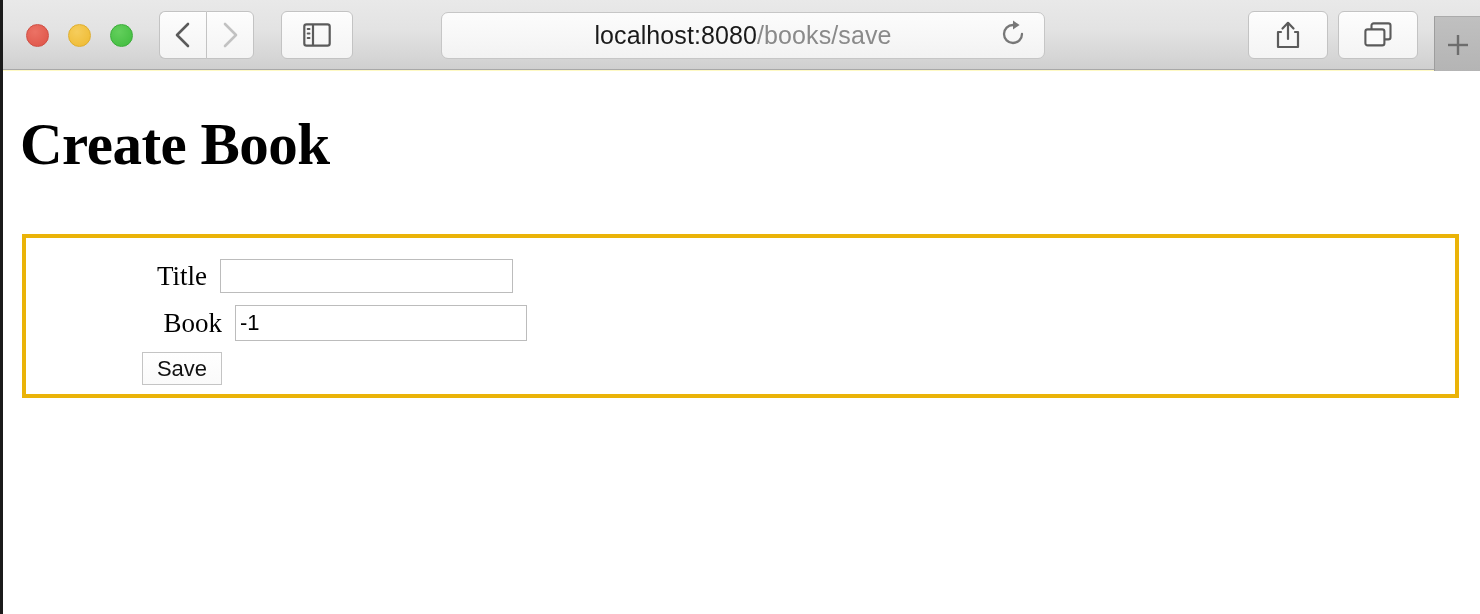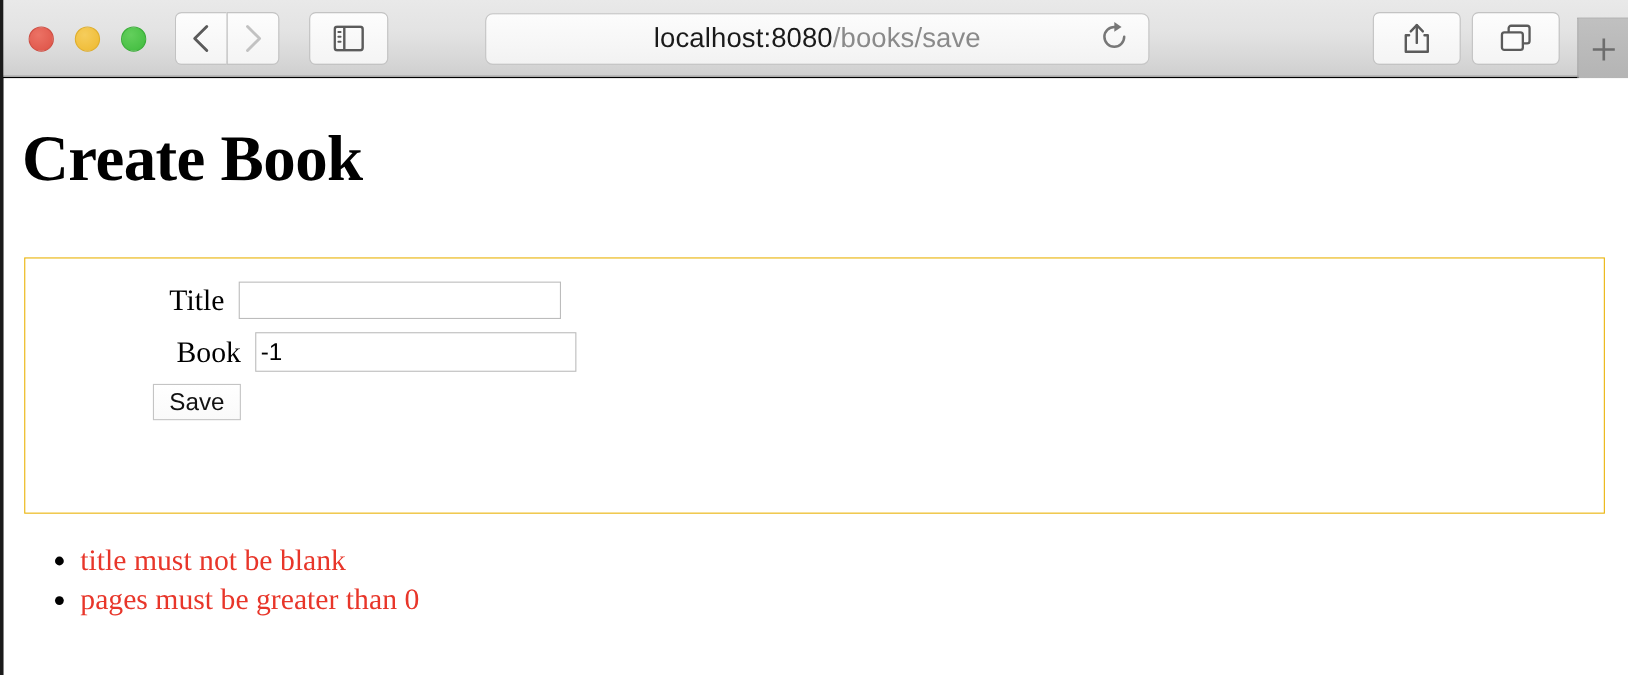--- a/index.html
+++ b/index.html
@@ -13,21 +13,21 @@
     background: #ffffff;
     font-family: "Liberation Sans", sans-serif;
   }
 
   
   .window {
     position: relative;
     width: 1480px;
     height: 614px;
     box-sizing: border-box;
-    background: #000000;
+    background: #fef9c3;
   }
 
   
   .window-edge-left {
     position: absolute;
     left: 0; top: 0;
     width: 3px; height: 614px;
     background: #1b1b1b;
     z-index: 30;
   }
@@ -139,22 +139,22 @@
     top: 44px;
     letter-spacing: -0.5px;
     text-align: right;
   }
 
   .form-box {
     position: absolute;
     left: 19px;
     top: 163px;
     width: 1437px;
-    height: 233px;
-    border: 1px solid #eab308;
+    height: 164px;
+    border: 4px solid #eab308;
     box-sizing: border-box;
     background: #ffffff;
   }
 
   .field-row {
     position: absolute;
     display: flex;
     align-items: center;
   }
   .row-title { left: 107px; top: 21px; }
@@ -302,20 +302,16 @@
 
       <div class="field-row row-pages">
         <span class="field-label label-pages">Book</span>
         <input class="text-input input-pages" type="text" value="-1" style="">
       </div>
 
       <button class="save-button">Save</button>
 
     </div>
 
-    <ul class="error-list">
-      <li><span>title must not be blank</span></li>
-      <li><span>pages must be greater than 0</span></li>
-    </ul>
 
   </div>
 
 </div>
 
 </body></html>

